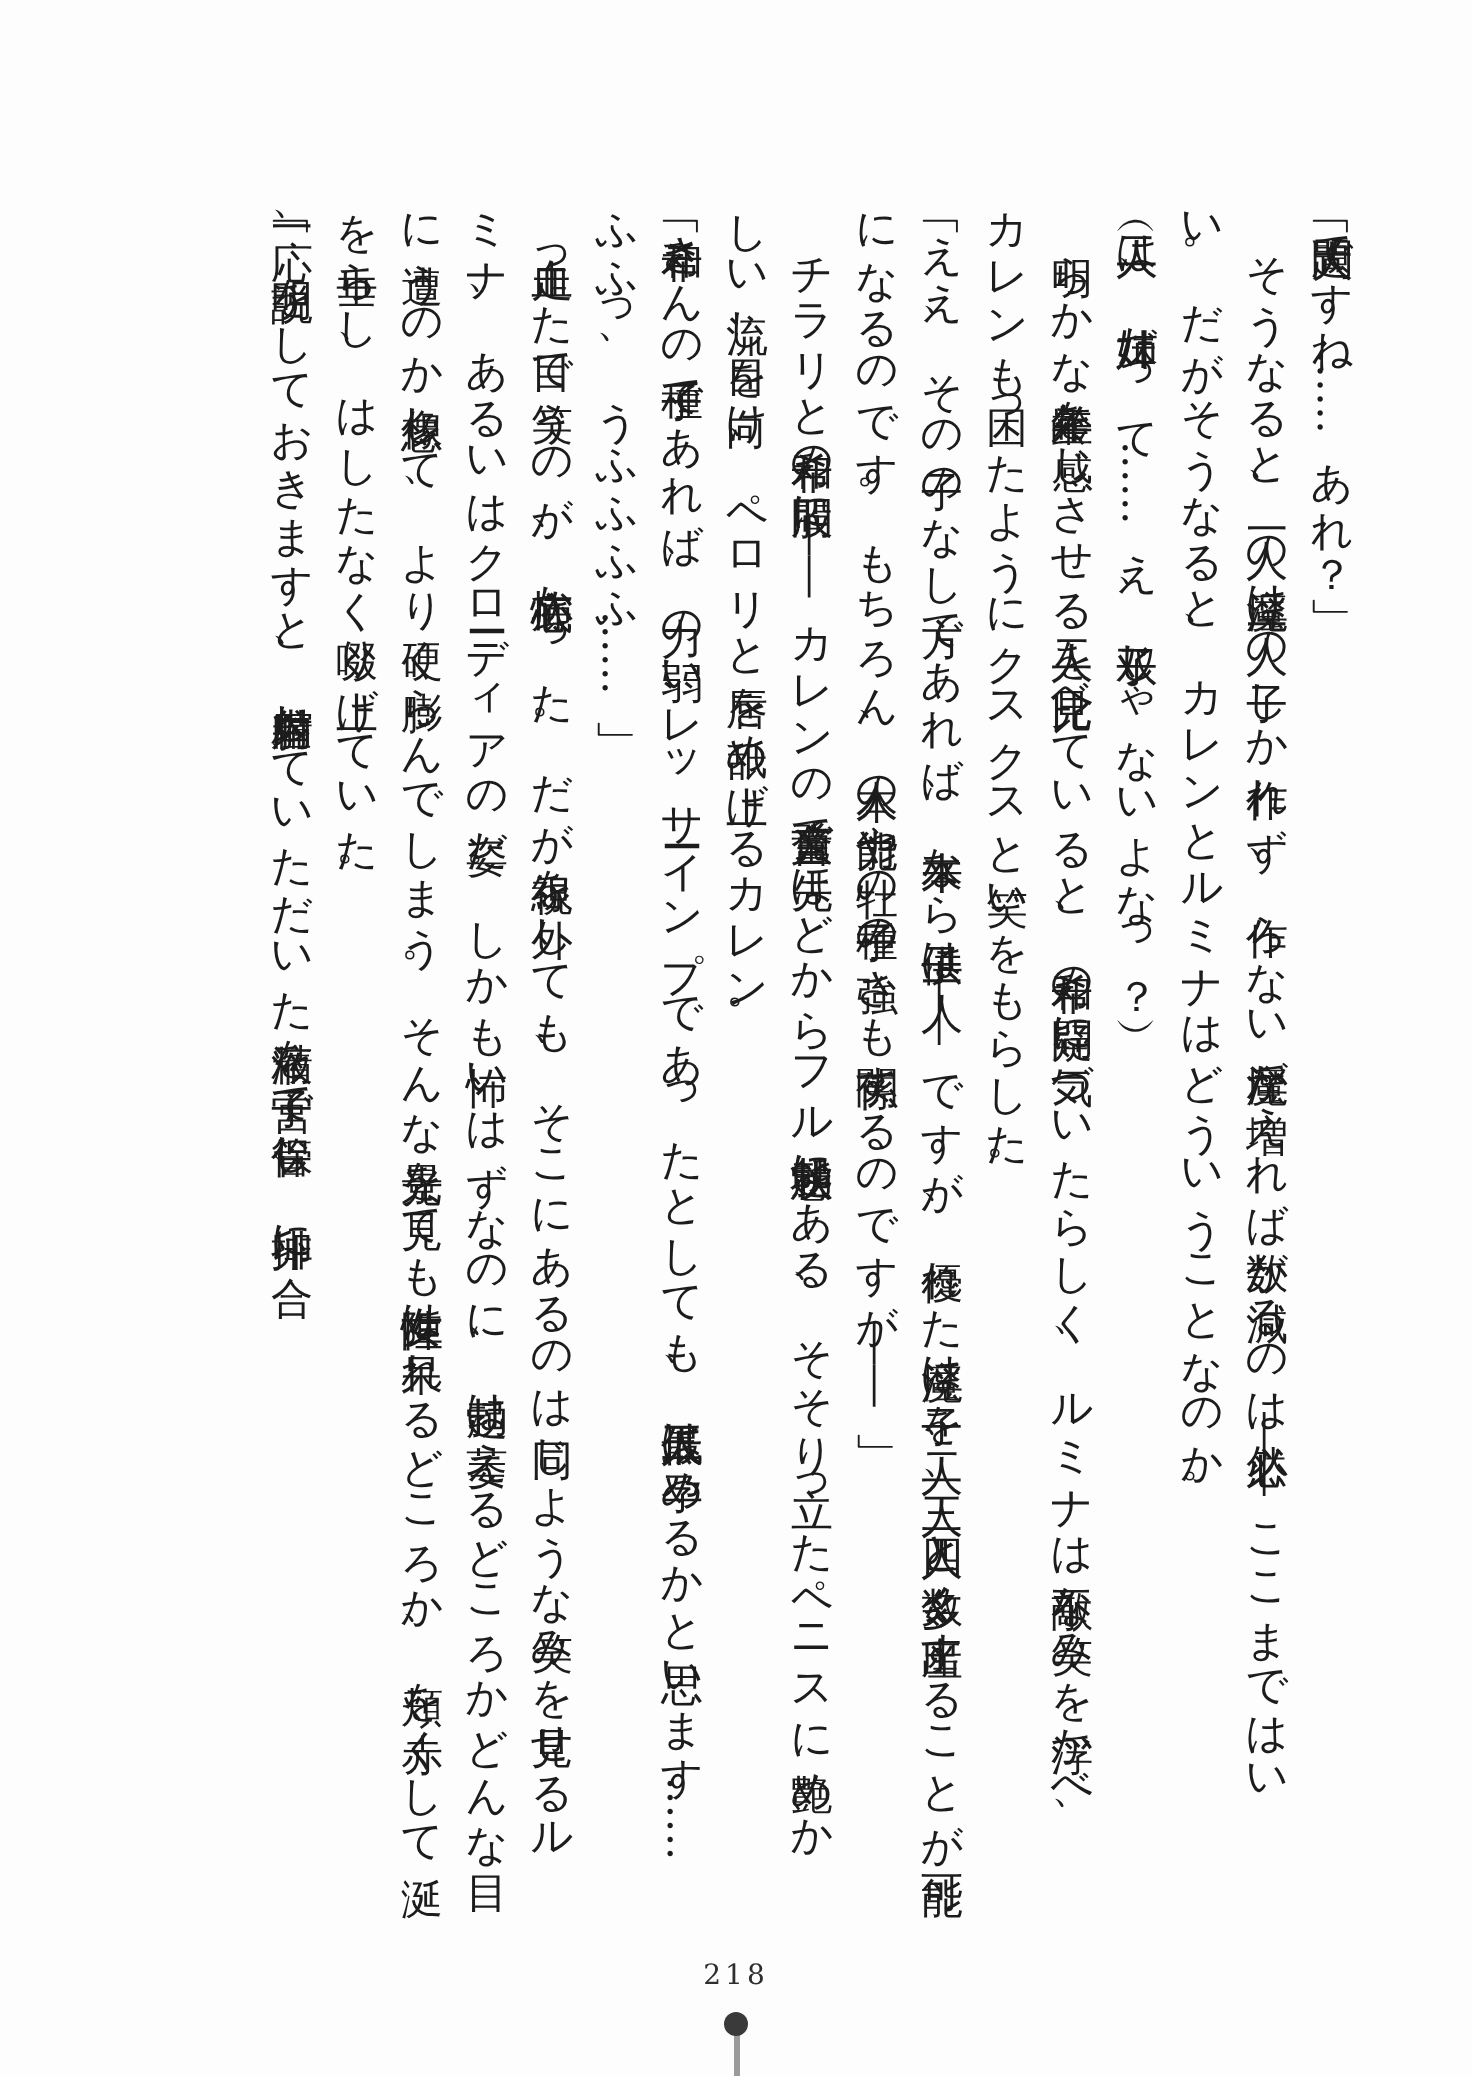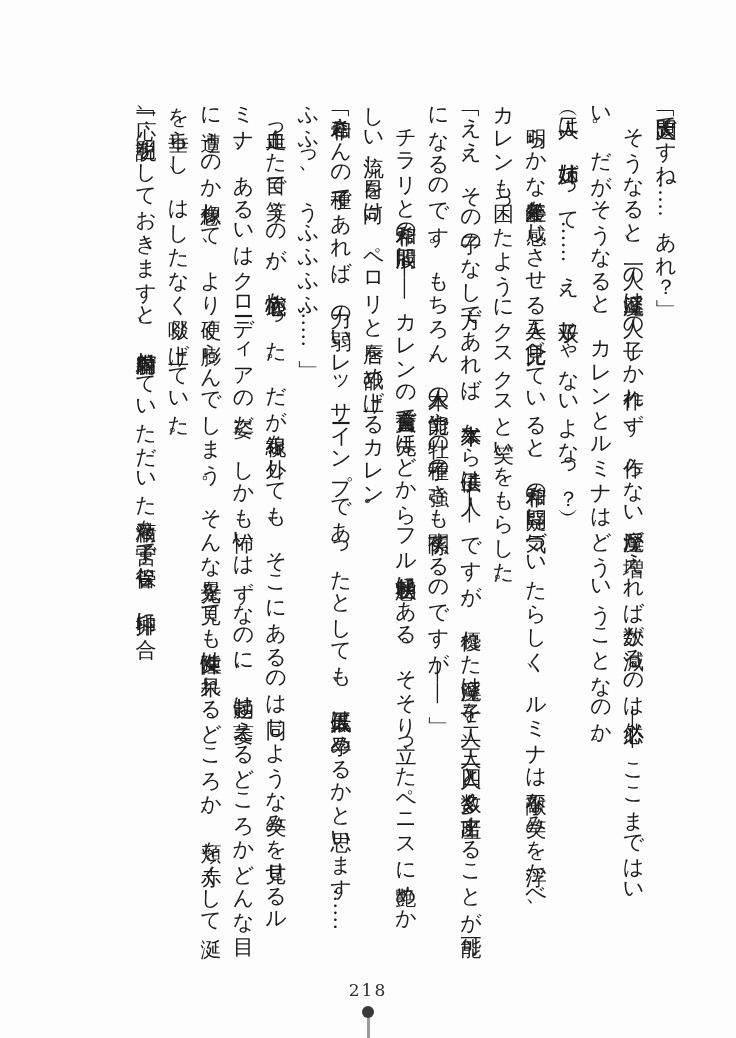--- a/index.html
+++ b/index.html
@@ -42,21 +42,21 @@
   .para.bracket {
     text-indent: 0.5em;
   }
   .page-number {
     position: absolute;
     top: 980px;
     left: 0;
     width: 736px;
     text-align: center;
     font-family: "DejaVu Serif", "Liberation Serif", serif;
-    font-size: 17px;
+    font-size: 14px;
     letter-spacing: 2px;
     color: #2e2e2e;
   }
   .marker {
     position: absolute;
     left: 362px;
     top: 1006px;
     width: 12px;
     height: 32px;
   }

